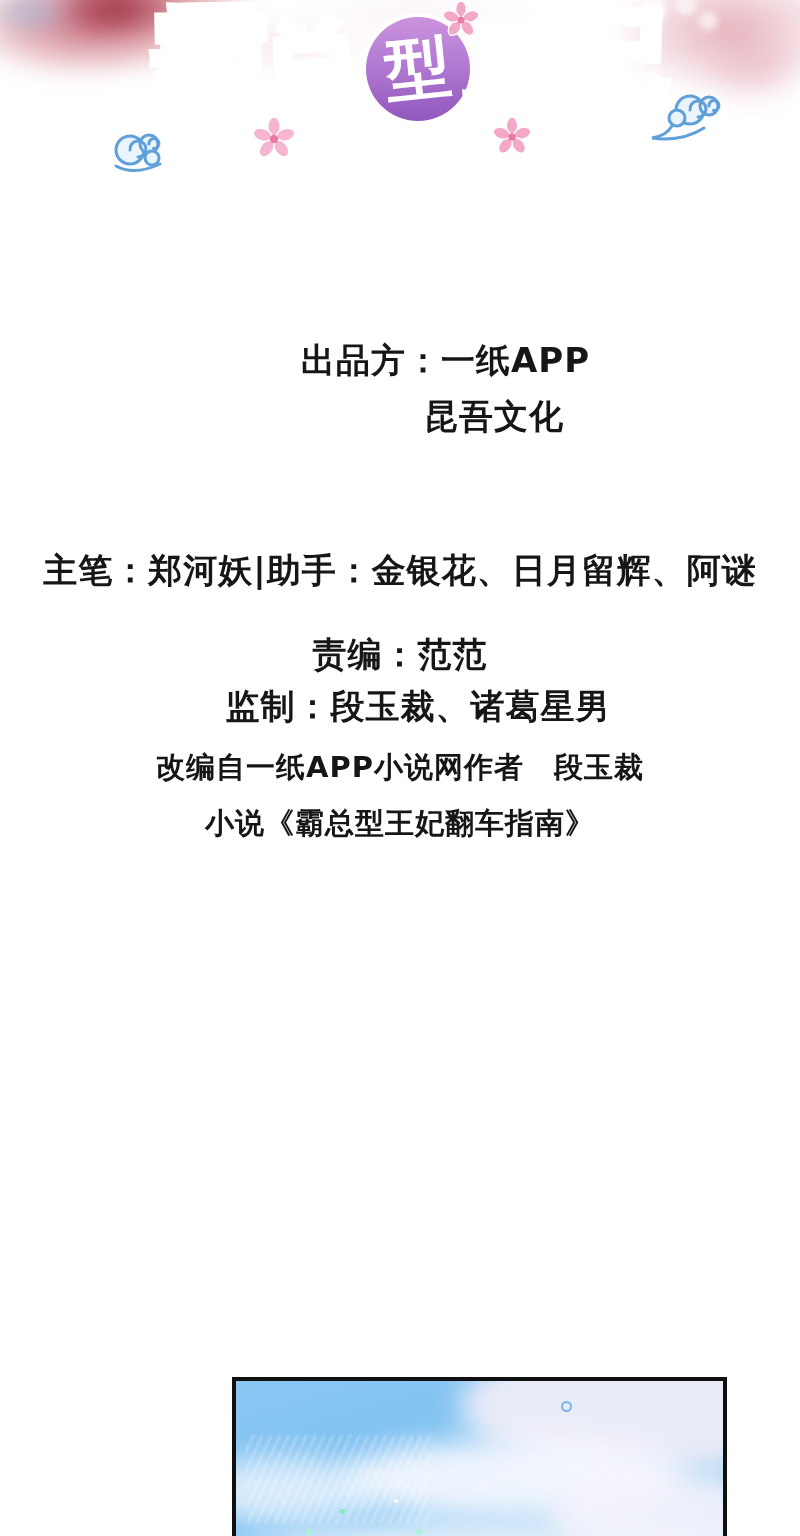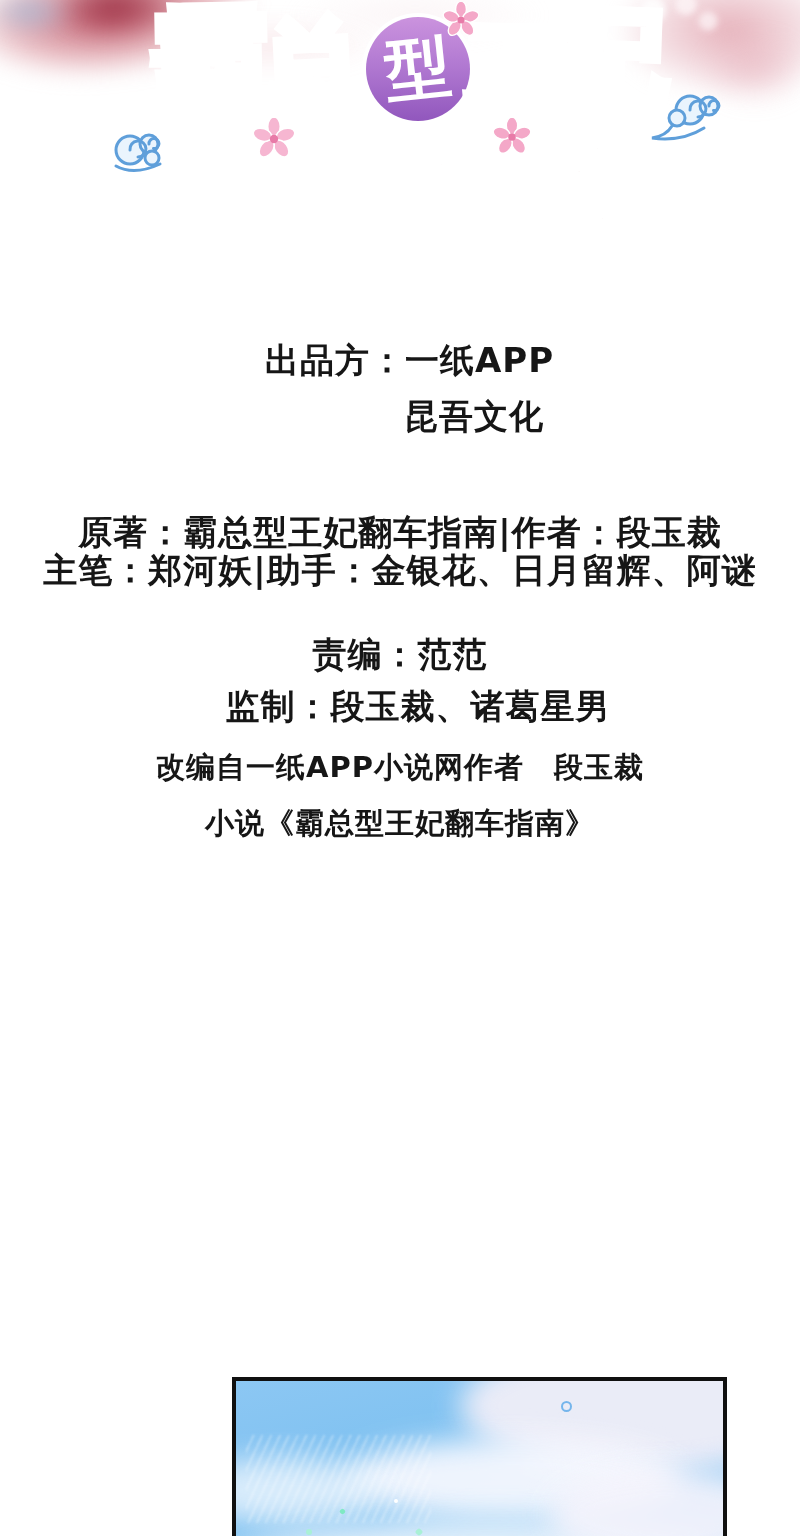--- a/index.html
+++ b/index.html
@@ -40,21 +40,21 @@
     background:linear-gradient(180deg,#cb93de 0%,#b27ad2 45%,#9157bd 100%);
     box-shadow:0 0 0 4px rgba(255,255,255,.9);display:flex;align-items:center;justify-content:center;}
   .xing-badge span{font-weight:bold;color:#fff;font-size:66px;line-height:1;transform:rotate(-6deg);}
 
   
   .decor{position:absolute;pointer-events:none;}
 
   
   .credit{position:absolute;width:800px;text-align:center;color:#161616;font-weight:600;
           letter-spacing:1px;white-space:pre;}
-  .credit.leftpos{width:auto;text-align:center;}
+  .credit.leftpos{width:auto;text-align:center;margin-left:36px;}
   .fs34{font-size:34px;} .fs29{font-size:29px;}
 
   
   .panel{position:absolute;left:232px;top:1377px;width:495px;height:200px;box-sizing:border-box;
          border:4px solid #101010;overflow:hidden;
          background:linear-gradient(165deg,#8cc7f3 0%,#7cc0f0 45%,#9fd0f5 100%);}
   .cloud-blob{position:absolute;border-radius:50%;filter:blur(14px);}
   .cb1{left:46%;top:-22%;width:75%;height:70%;background:#efeef8;opacity:.96;}
   .cb2{left:22%;top:30%;width:70%;height:42%;background:#fbfaff;opacity:.9;}
   .cb3{left:-12%;top:40%;width:42%;height:34%;background:#eef6fe;opacity:.8;}
@@ -141,22 +141,21 @@
       <ellipse cx="20" cy="8" rx="6" ry="9"></ellipse>
       <ellipse cx="31" cy="16" rx="6" ry="9" transform="rotate(72 31 16)"></ellipse>
       <ellipse cx="27" cy="29" rx="6" ry="9" transform="rotate(144 27 29)"></ellipse>
       <ellipse cx="13" cy="29" rx="6" ry="9" transform="rotate(216 13 29)"></ellipse>
       <ellipse cx="9" cy="16" rx="6" ry="9" transform="rotate(288 9 16)"></ellipse>
     </g>
     <circle cx="20" cy="20" r="4" fill="#e87ba8"></circle>
   </svg>
 
   <div class="credit leftpos fs34" style="left:265px;top:338px;">出品方：一纸APP</div>
-  <div class="credit leftpos fs34" style="left:404px;top:394px;font-family:Liberation Serif, serif;">昆吾文化</div>
-  <div class="credit fs34" style="left:0;top:510px;">原著：霸总型王妃翻车指南|作者：段玉裁</div>
+  <div class="credit leftpos fs34" style="left:388px;top:394px;font-family:Liberation Serif, serif;">昆吾文化</div>
   <div class="credit fs34" style="left:0;top:548px;">主笔：郑河妖|助手：金银花、日月留辉、阿谜</div>
   <div class="credit fs34" style="left:0;top:604px;margin-top:28px;">责编：范范</div>
   <div class="credit fs34" style="left:18px;top:684px;">监制：段玉裁、诸葛星男</div>
   <div class="credit fs29" style="left:0;top:748px;text-align:center;">改编自一纸APP小说网作者　段玉裁</div>
   <div class="credit fs29" style="left:0;top:804px;font-family:Liberation Serif, serif;">小说《霸总型王妃翻车指南》</div>
 
   <div class="panel">
     <div class="cloud-blob cb1"></div>
     <div class="cloud-blob cb2"></div>
     <div class="cloud-blob cb3"></div>

